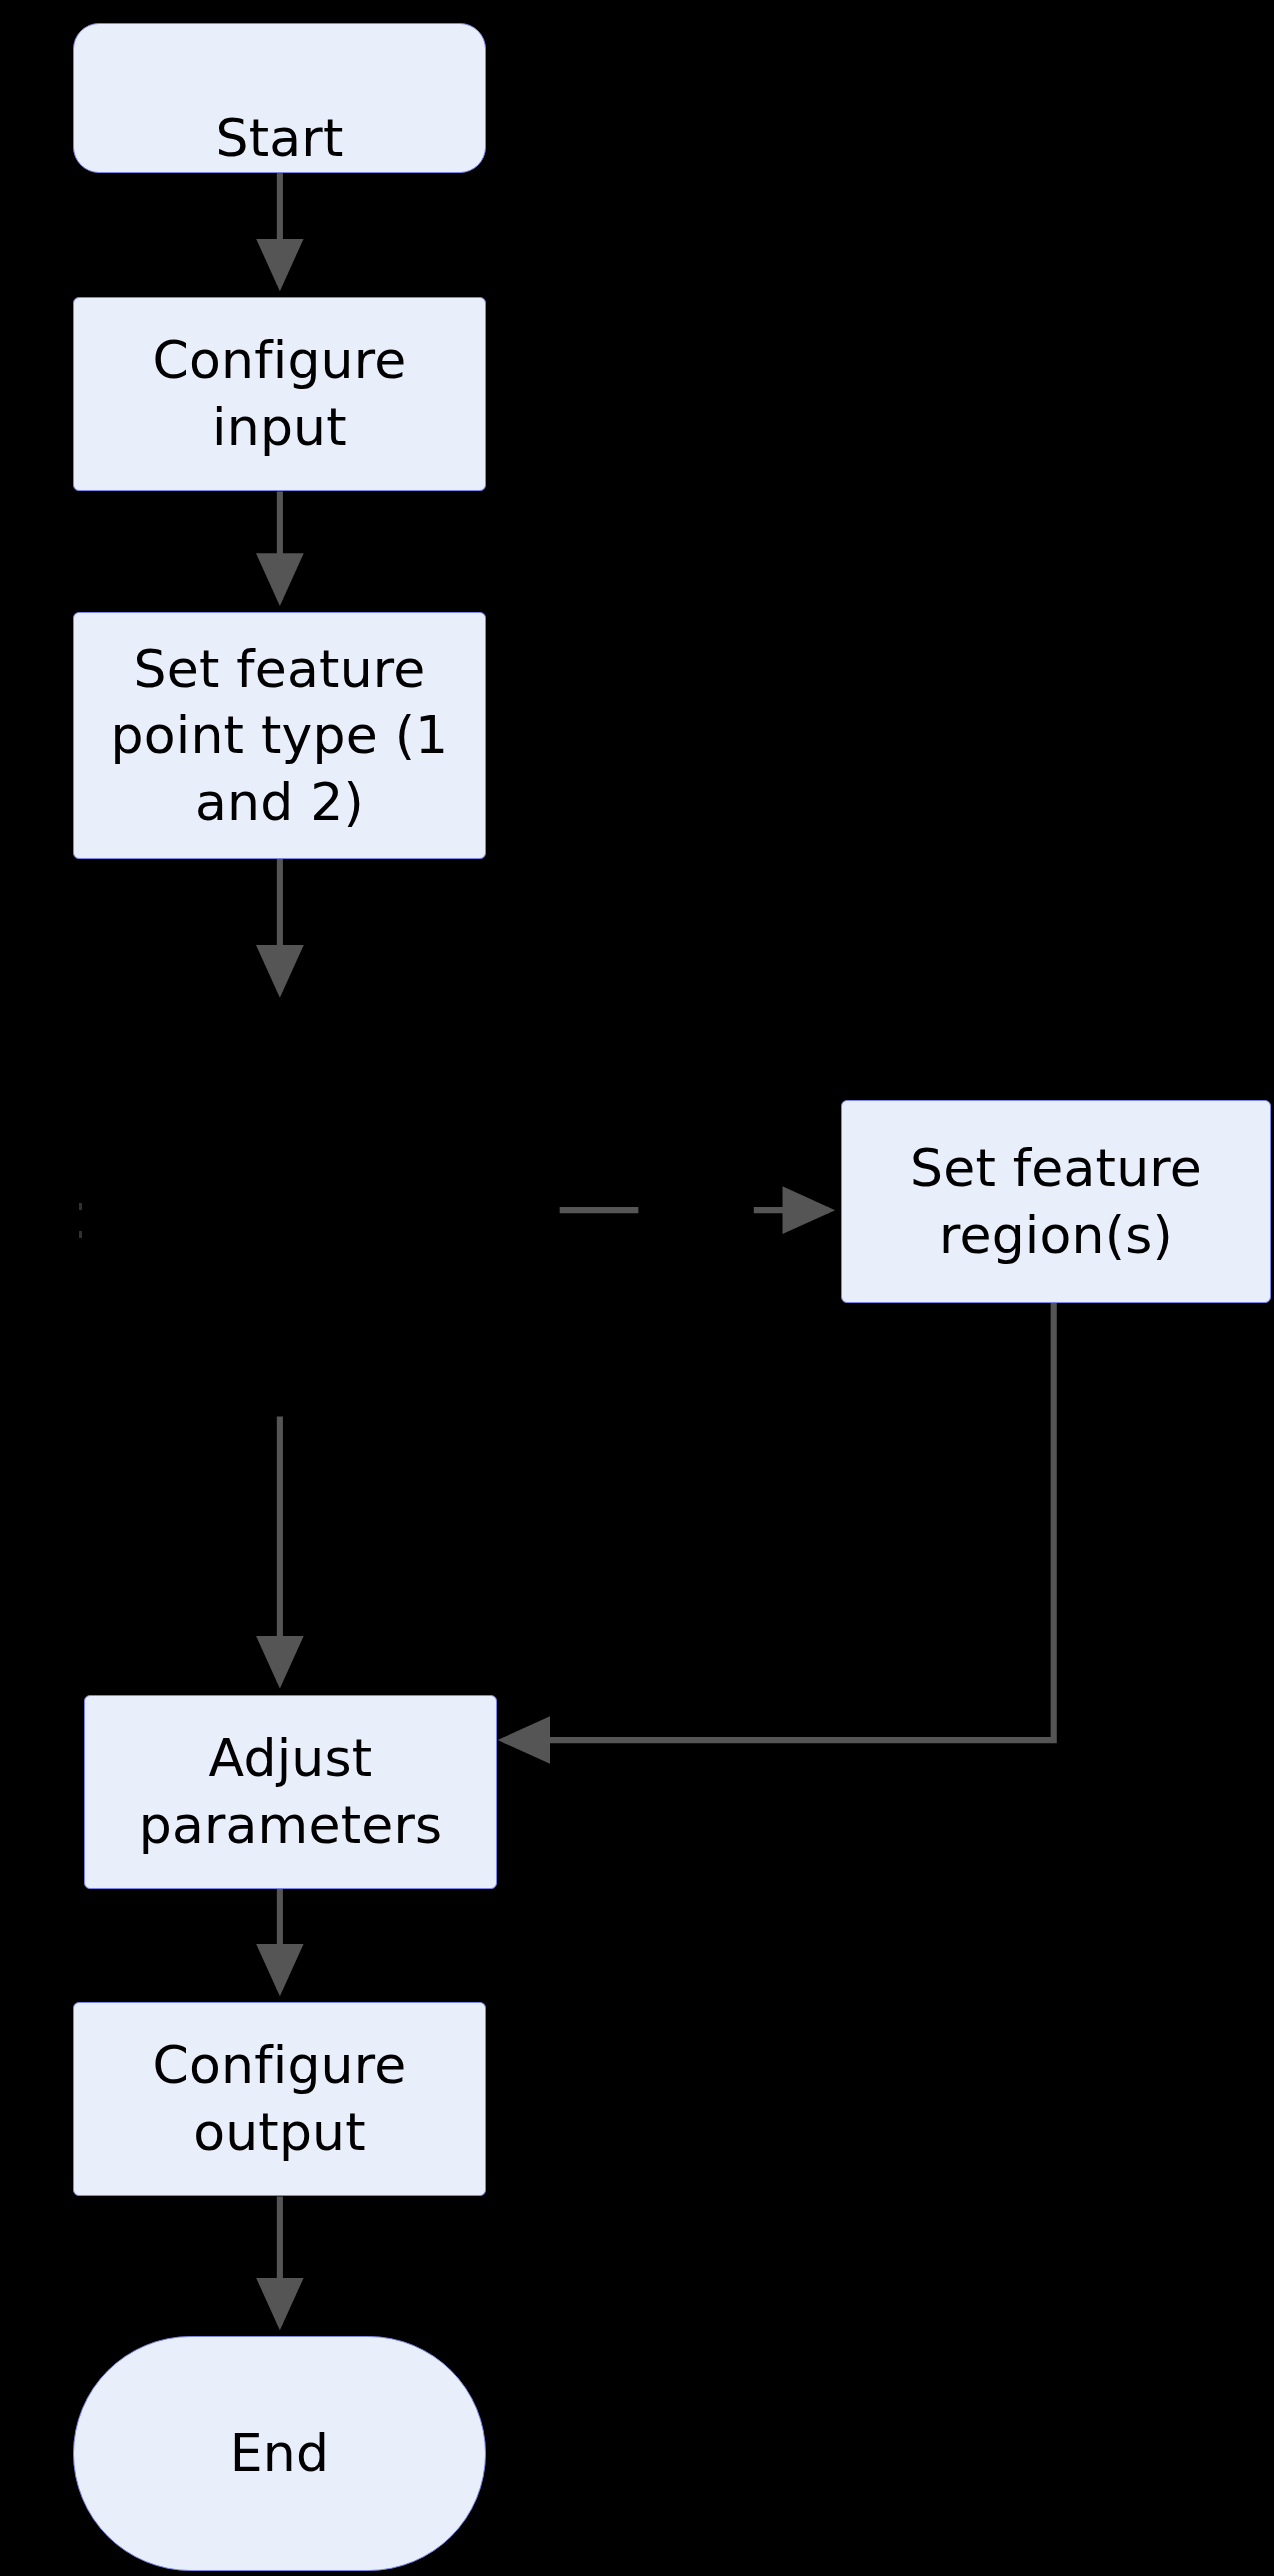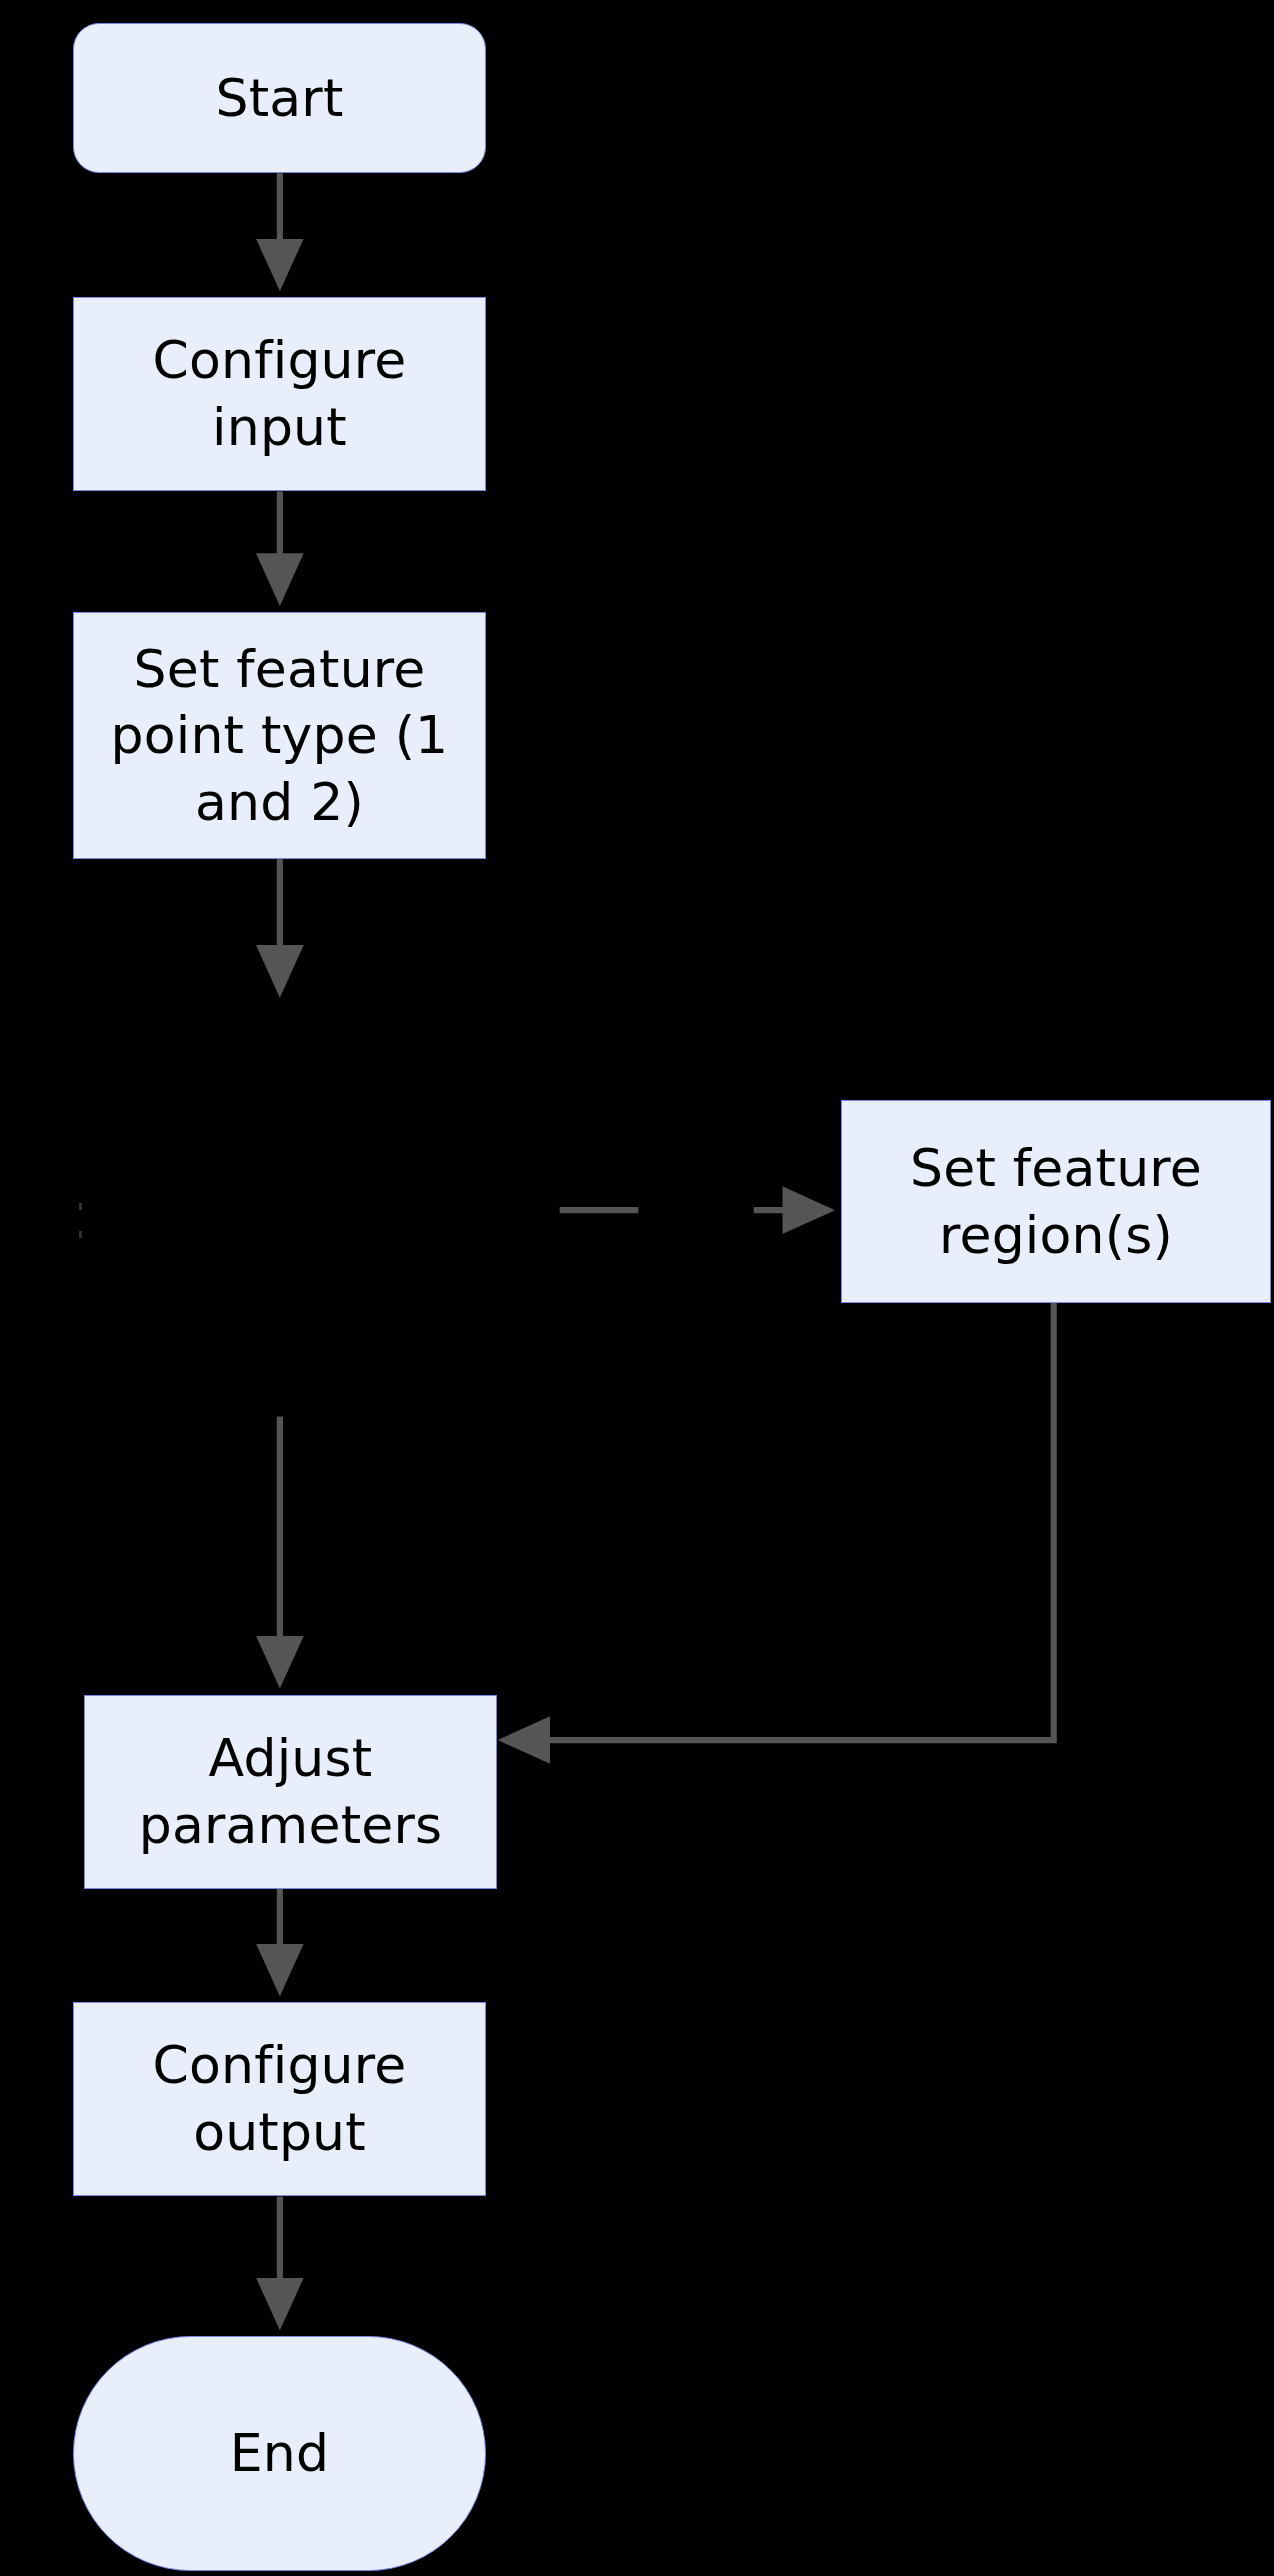--- a/index.html
+++ b/index.html
@@ -35,21 +35,21 @@
     align-items: center;
     justify-content: center;
     text-align: center;
     color: #000000;
     font-size: 52px;
     line-height: 1.28;
     letter-spacing: 0.2px;
     white-space: pre-line;
     z-index: 3;
   }
-  .node-rect { border-radius: 0; }
+  .node-rect { border-radius: 6px; }
   .node-round { border-radius: 26px; }
   .node-stadium { border-radius: 8743px; }
   .node-diamond {
     background: transparent;
     border: none;
   }
   .diamond-shape {
     position: absolute;
     left: 0; top: 0;
     width: 100%;
@@ -93,21 +93,21 @@
 
     <line x1="320" y1="1620" x2="320" y2="1924" stroke="#555555" stroke-width="7" marker-end="url(#arrowhead)"></line>
 
     <path d="M1205,1490 L1205,1990 L576,1990" fill="none" stroke="#555555" stroke-width="7" marker-end="url(#arrowhead)"></path>
 
     <line x1="320" y1="2160" x2="320" y2="2276" stroke="#555555" stroke-width="7" marker-end="url(#arrowhead)"></line>
 
     <line x1="320" y1="2512" x2="320" y2="2658" stroke="#555555" stroke-width="7" marker-end="url(#arrowhead)"></line>
   </svg>
 
-  <div class="node node-round" id="n-start" style="left:73px; top:23px; width:413px; height:150px;">
+  <div class="node node-round" id="n-start" style="left:73px; top:23px; width:413px; height:150px;align-items:flex-end;">
     <span>Start</span>
   </div>
 
   <div class="node node-rect" id="n-configure-input" style="left:73px; top:297px; width:413px; height:194px;">
     <span>Configure
 input</span>
   </div>
 
   <div class="node node-rect" id="n-set-feature-point-type" style="left:73px; top:612px; width:413px; height:247px;">
     <span>Set feature

